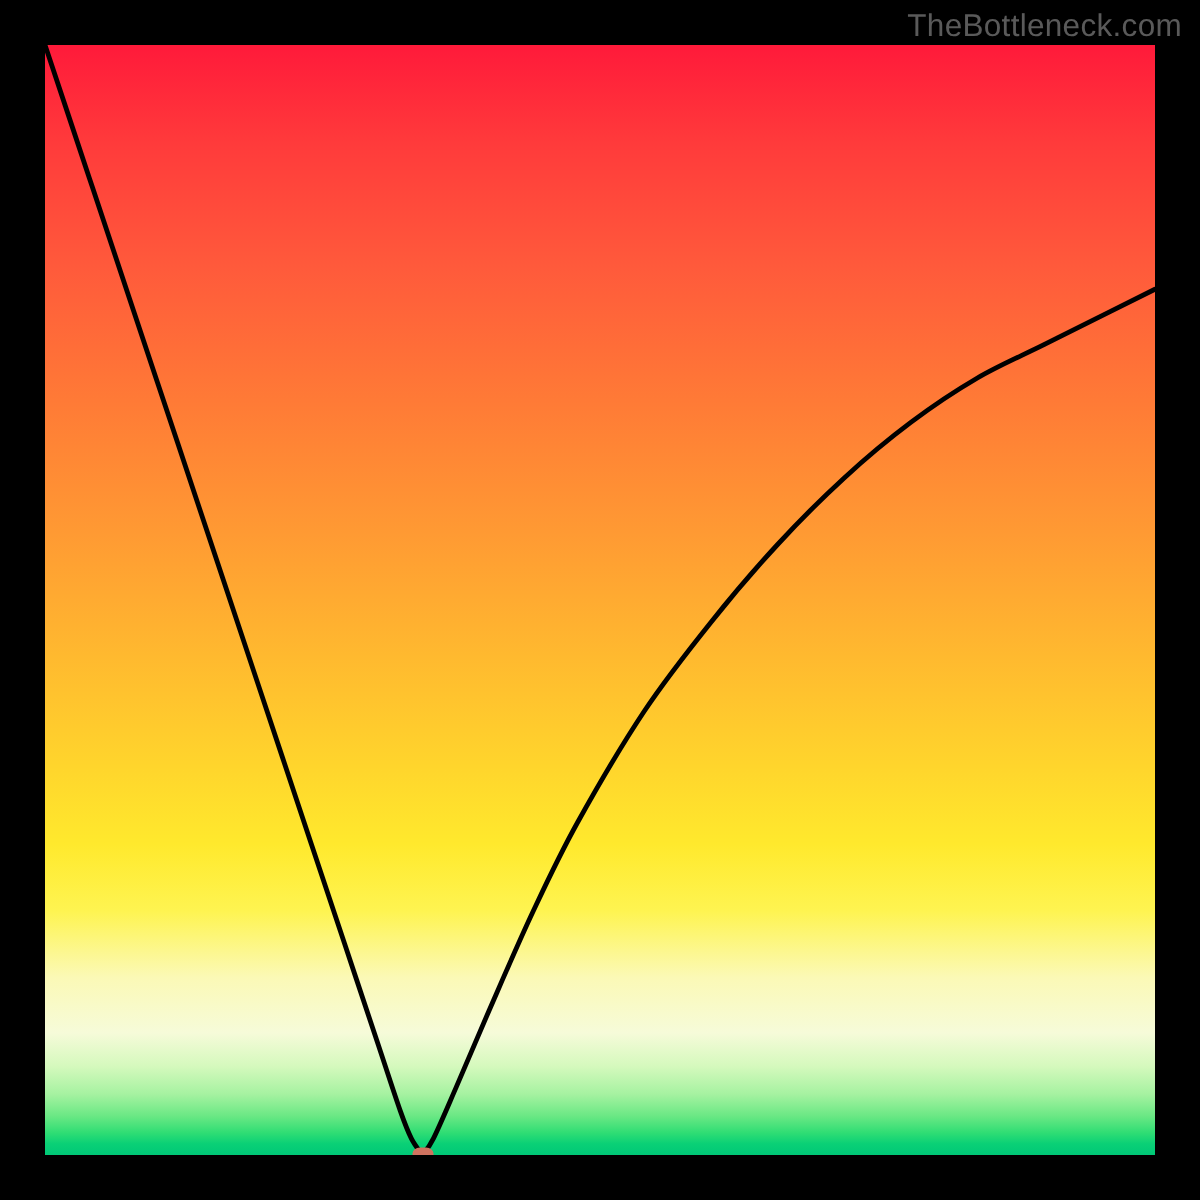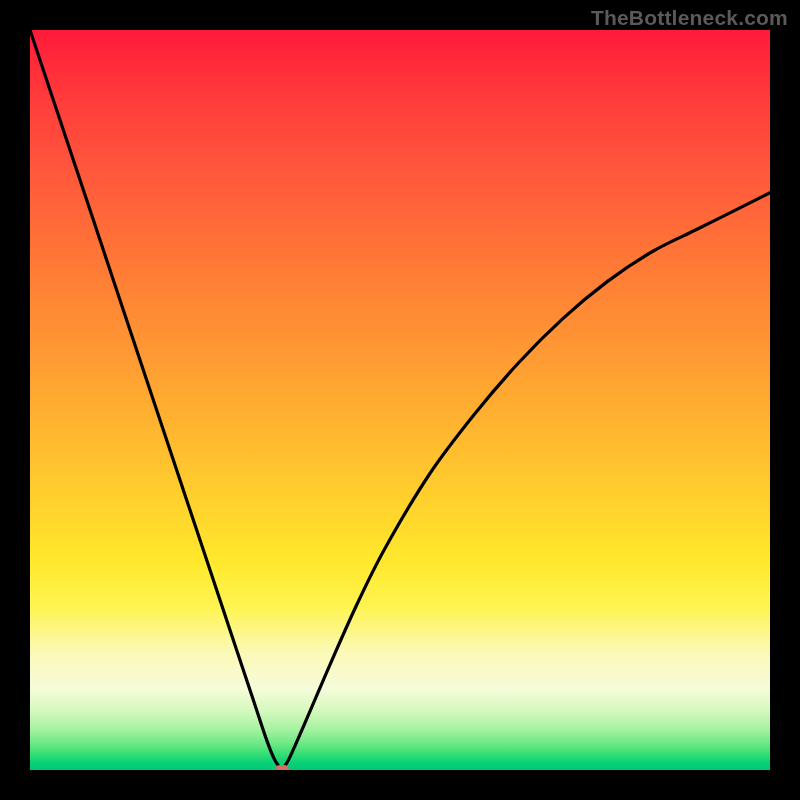--- a/index.html
+++ b/index.html
@@ -11,21 +11,21 @@
     position: relative;
     font-family: Arial, Helvetica, sans-serif;
     overflow: hidden;
   }
   .watermark {
     position: absolute;
     top: 6px;
     right: 12px;
     color: #5a5a5a;
     font-size: 21px;
-    font-weight: 700;
+    font-weight: 400;
     letter-spacing: 0.2px;
     z-index: 10;
   }
   .plot-area {
     position: absolute;
     left: 30px;
     top: 30px;
     width: 740px;
     height: 740px;
     overflow: hidden;

